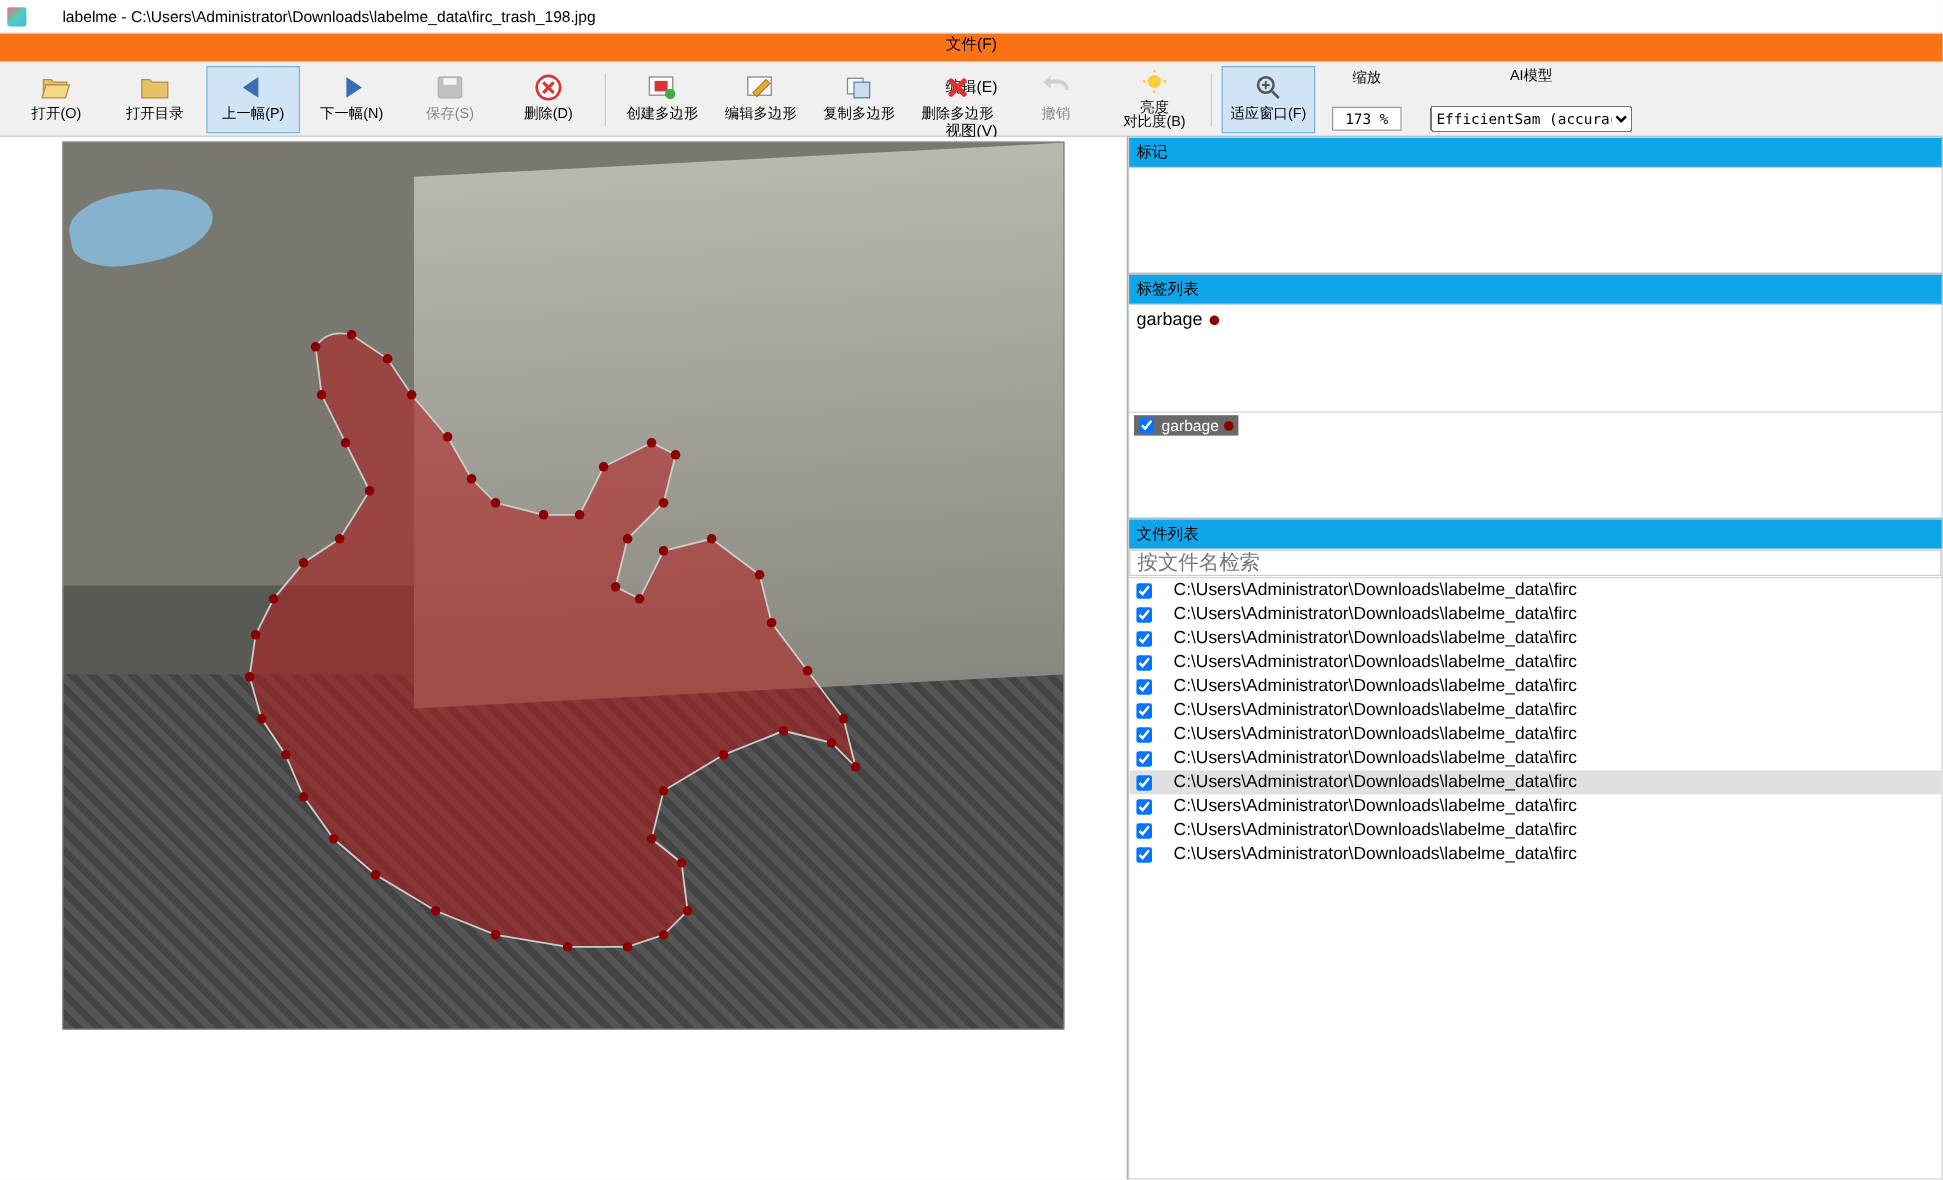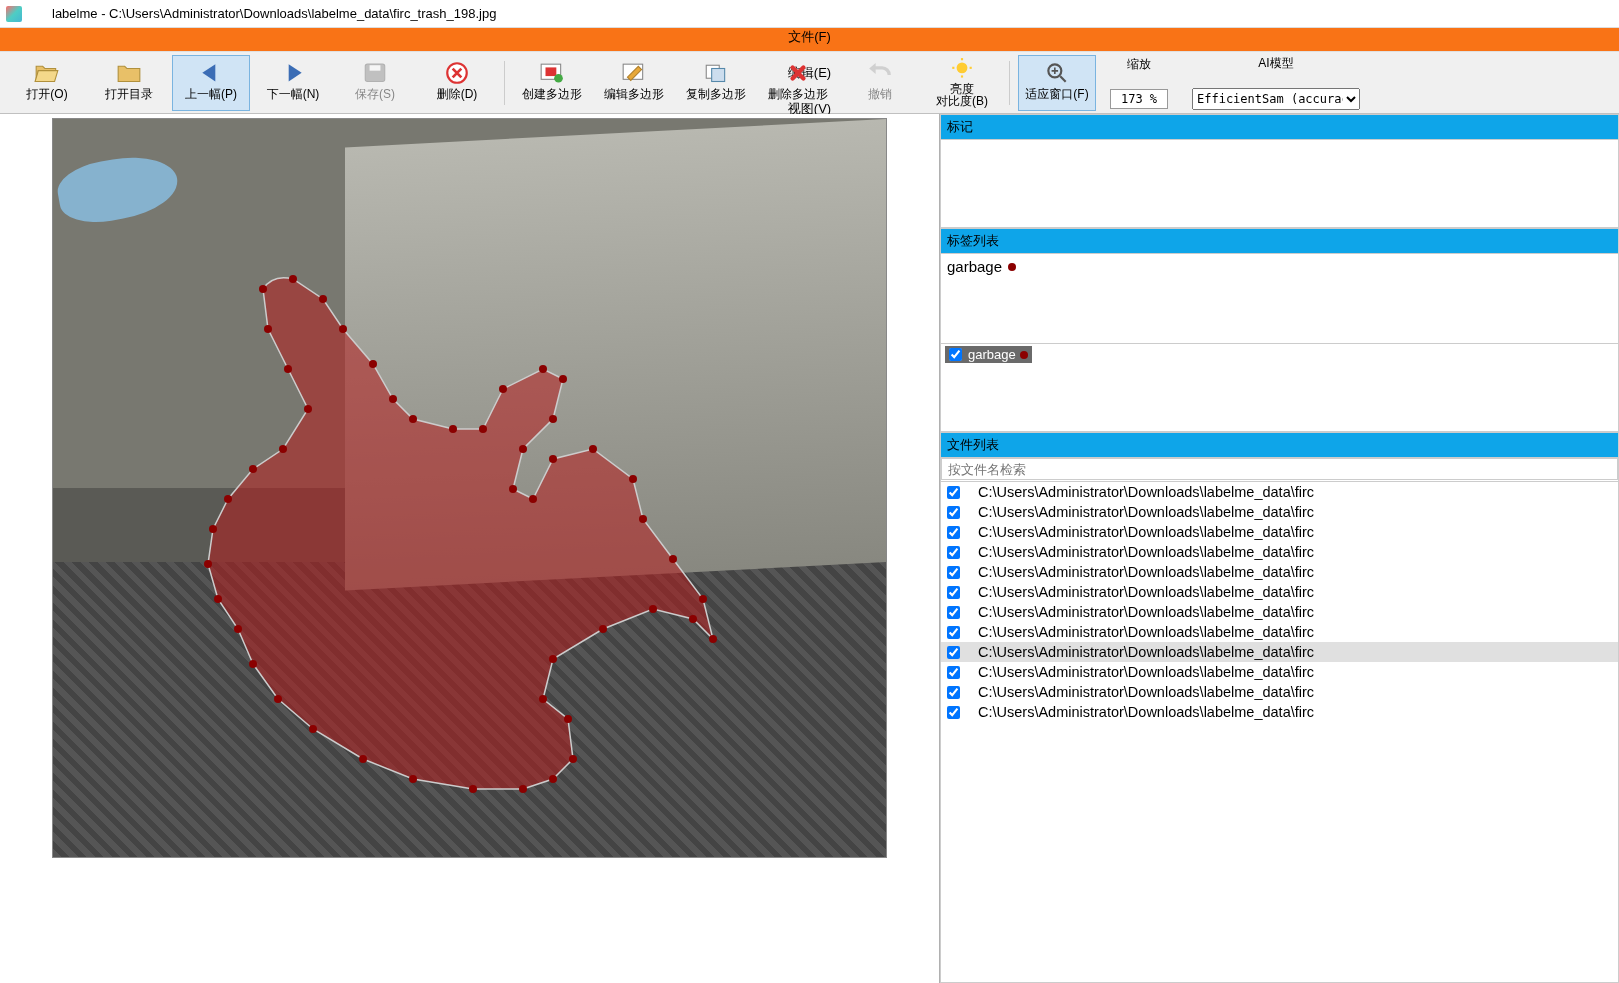--- a/index.html
+++ b/index.html
@@ -37,21 +37,21 @@
     .panel-body { background:#fff; border:1px solid #ccc; border-top:none;}
     
     .p-flags { height: 88px; }
     .p-labellist { height: 90px; padding:4px 6px; font-size:15px;}
     .p-labellist .lbl-row { display:flex; align-items:center; gap:6px;}
     .dot { width:8px; height:8px; background:#8b0000; border-radius:50%; display:inline-block;}
     .p-polylabels { height: 88px; padding:2px 4px;}
     .poly-row { display:flex; align-items:center; gap:4px; background:#6a6a6a; padding:1px 4px; width:fit-content; color:#fff; font-size:13px;}
     .poly-row input { margin-right:2px;}
     .p-search { height:24px; }
-    .p-search input { width:100%; height:22px; border:1px solid #ccc; padding:0 6px; font-size:13px; color:#888;}
+    .p-search input { width:100%; height:22px; border:1px solid #ccc; padding:0 6px; font-size:17px; color:#888;}
     .p-files { flex:1; overflow:hidden; font-size:14.5px;}
     .file-row { display:flex; align-items:center; padding:2px 6px; gap:16px; white-space:nowrap;}
     .file-row.selected { background:#e0e0e0;}
     .file-row input[type=checkbox]{ margin-right:2px;}
   </style>
 </head>
 <body>
 
 <div class="titlebar">
   <div class="app-icon"></div>

